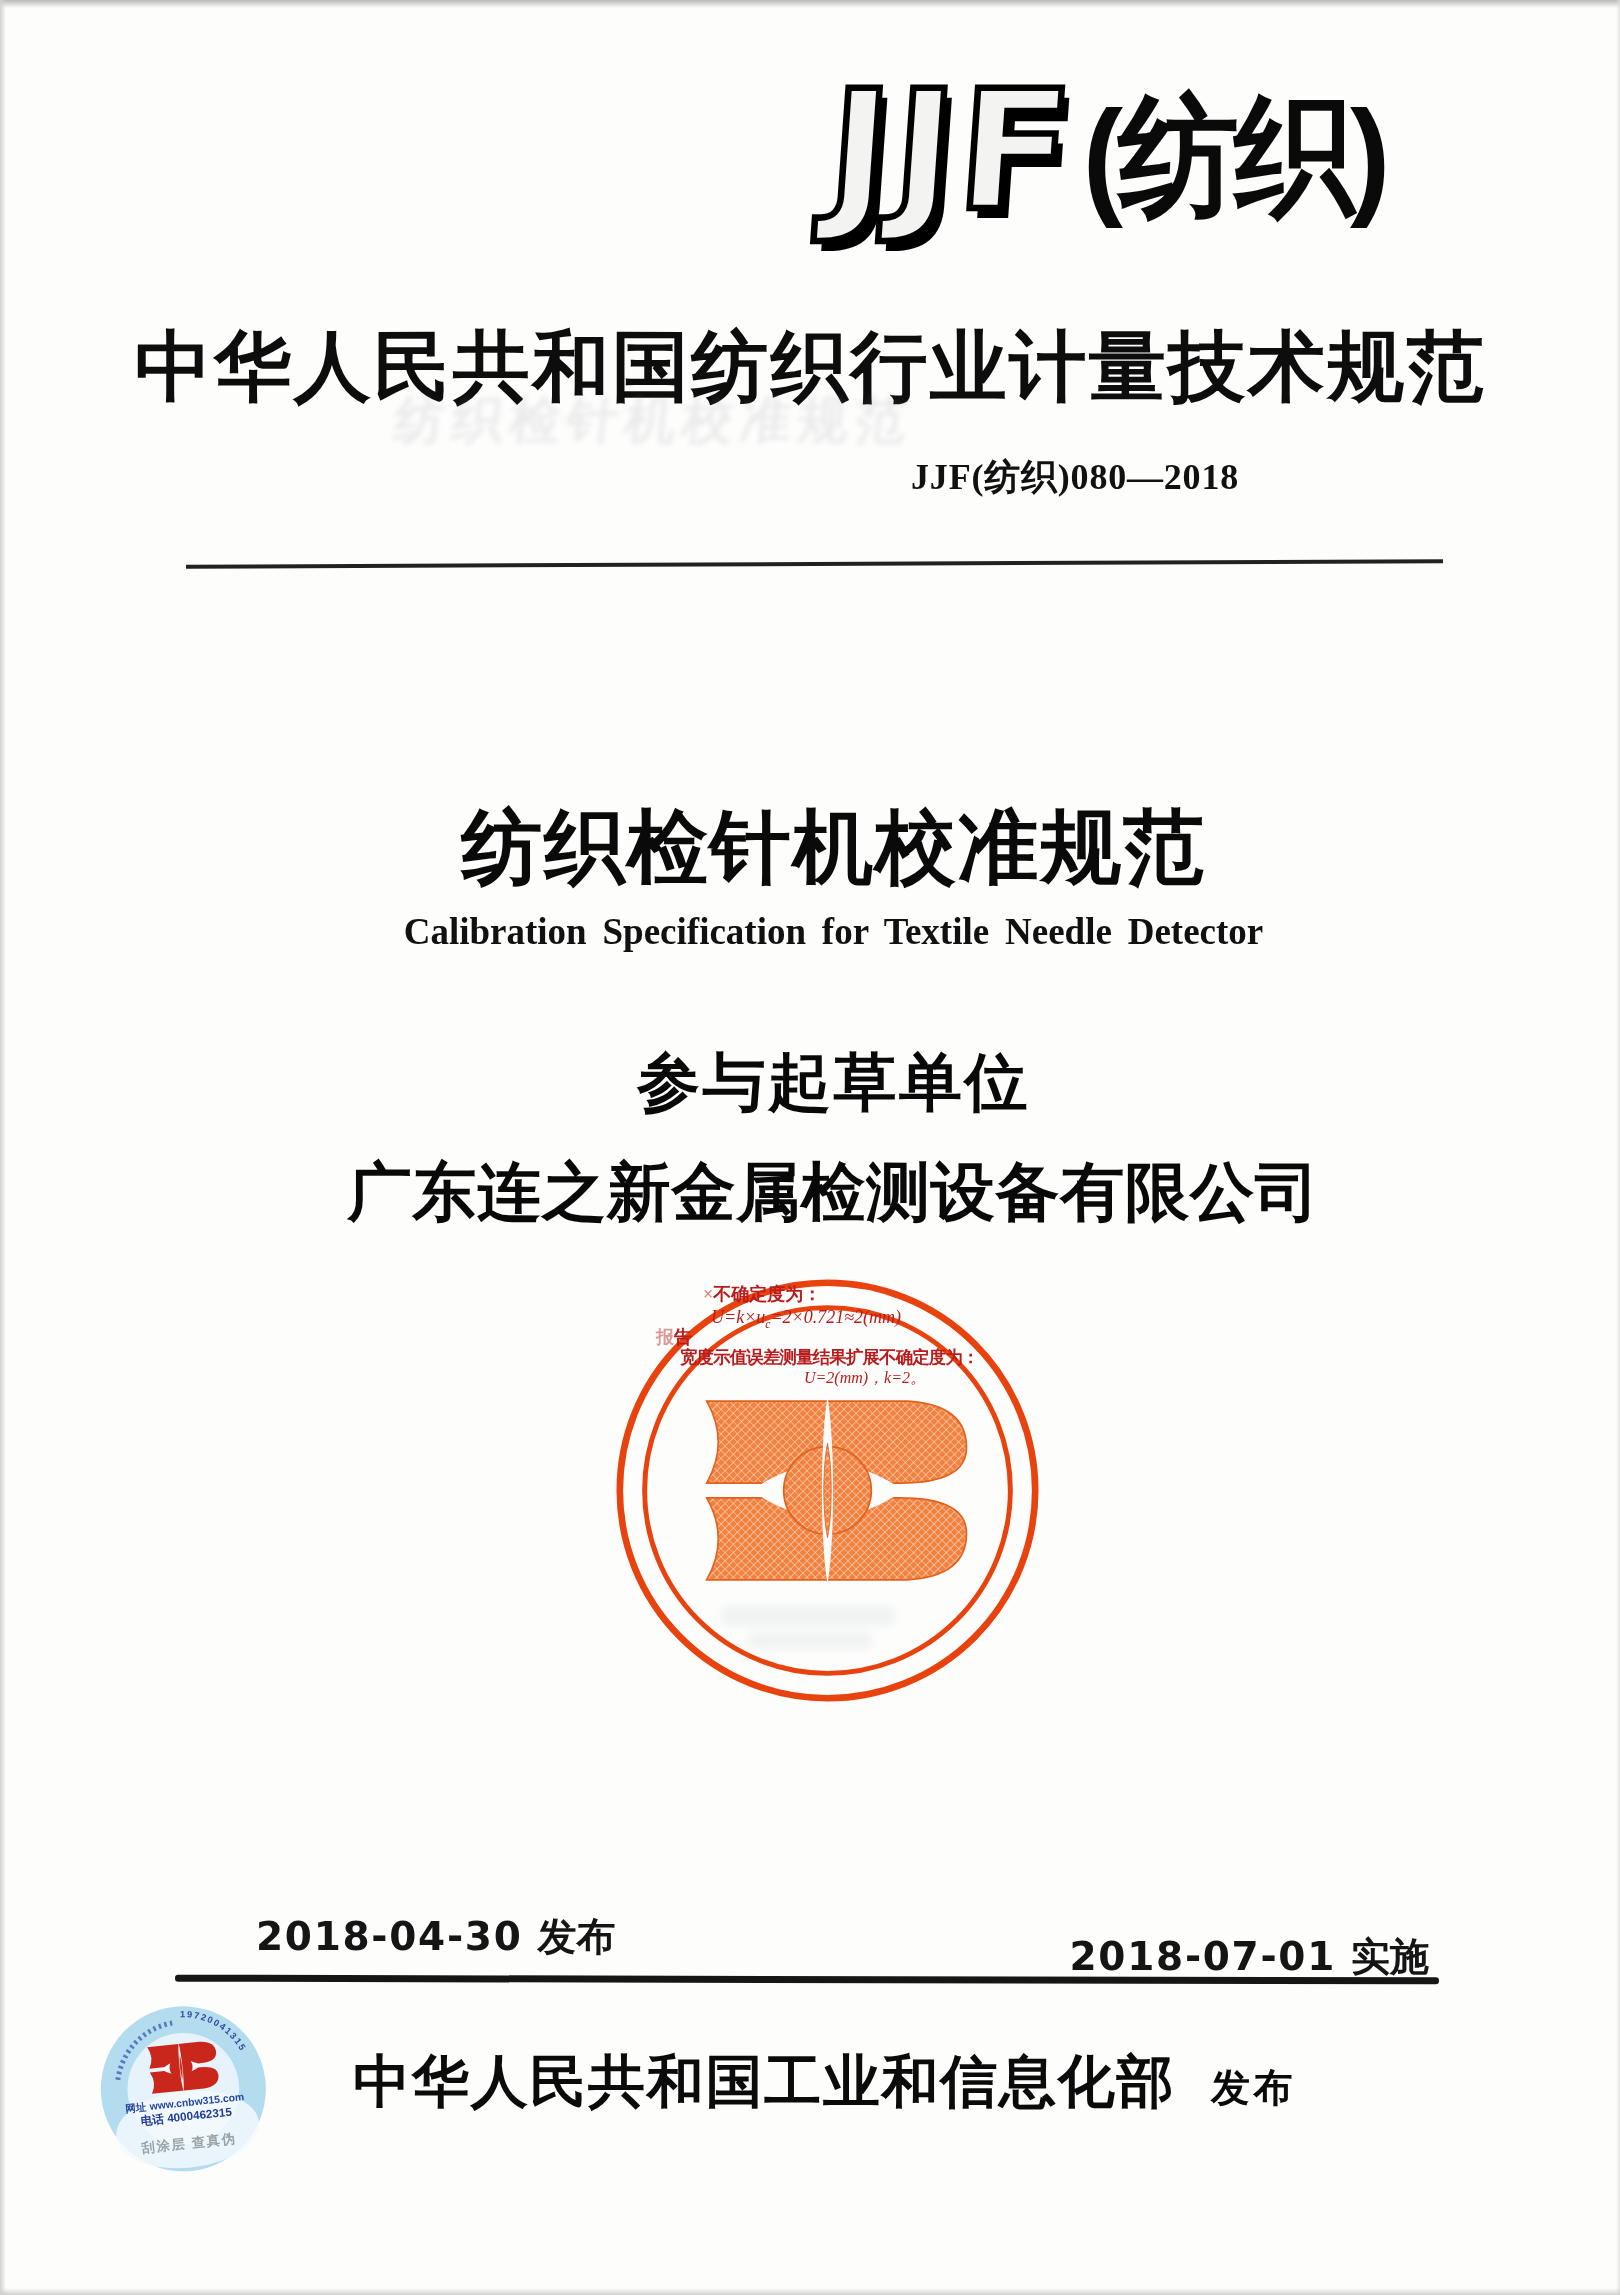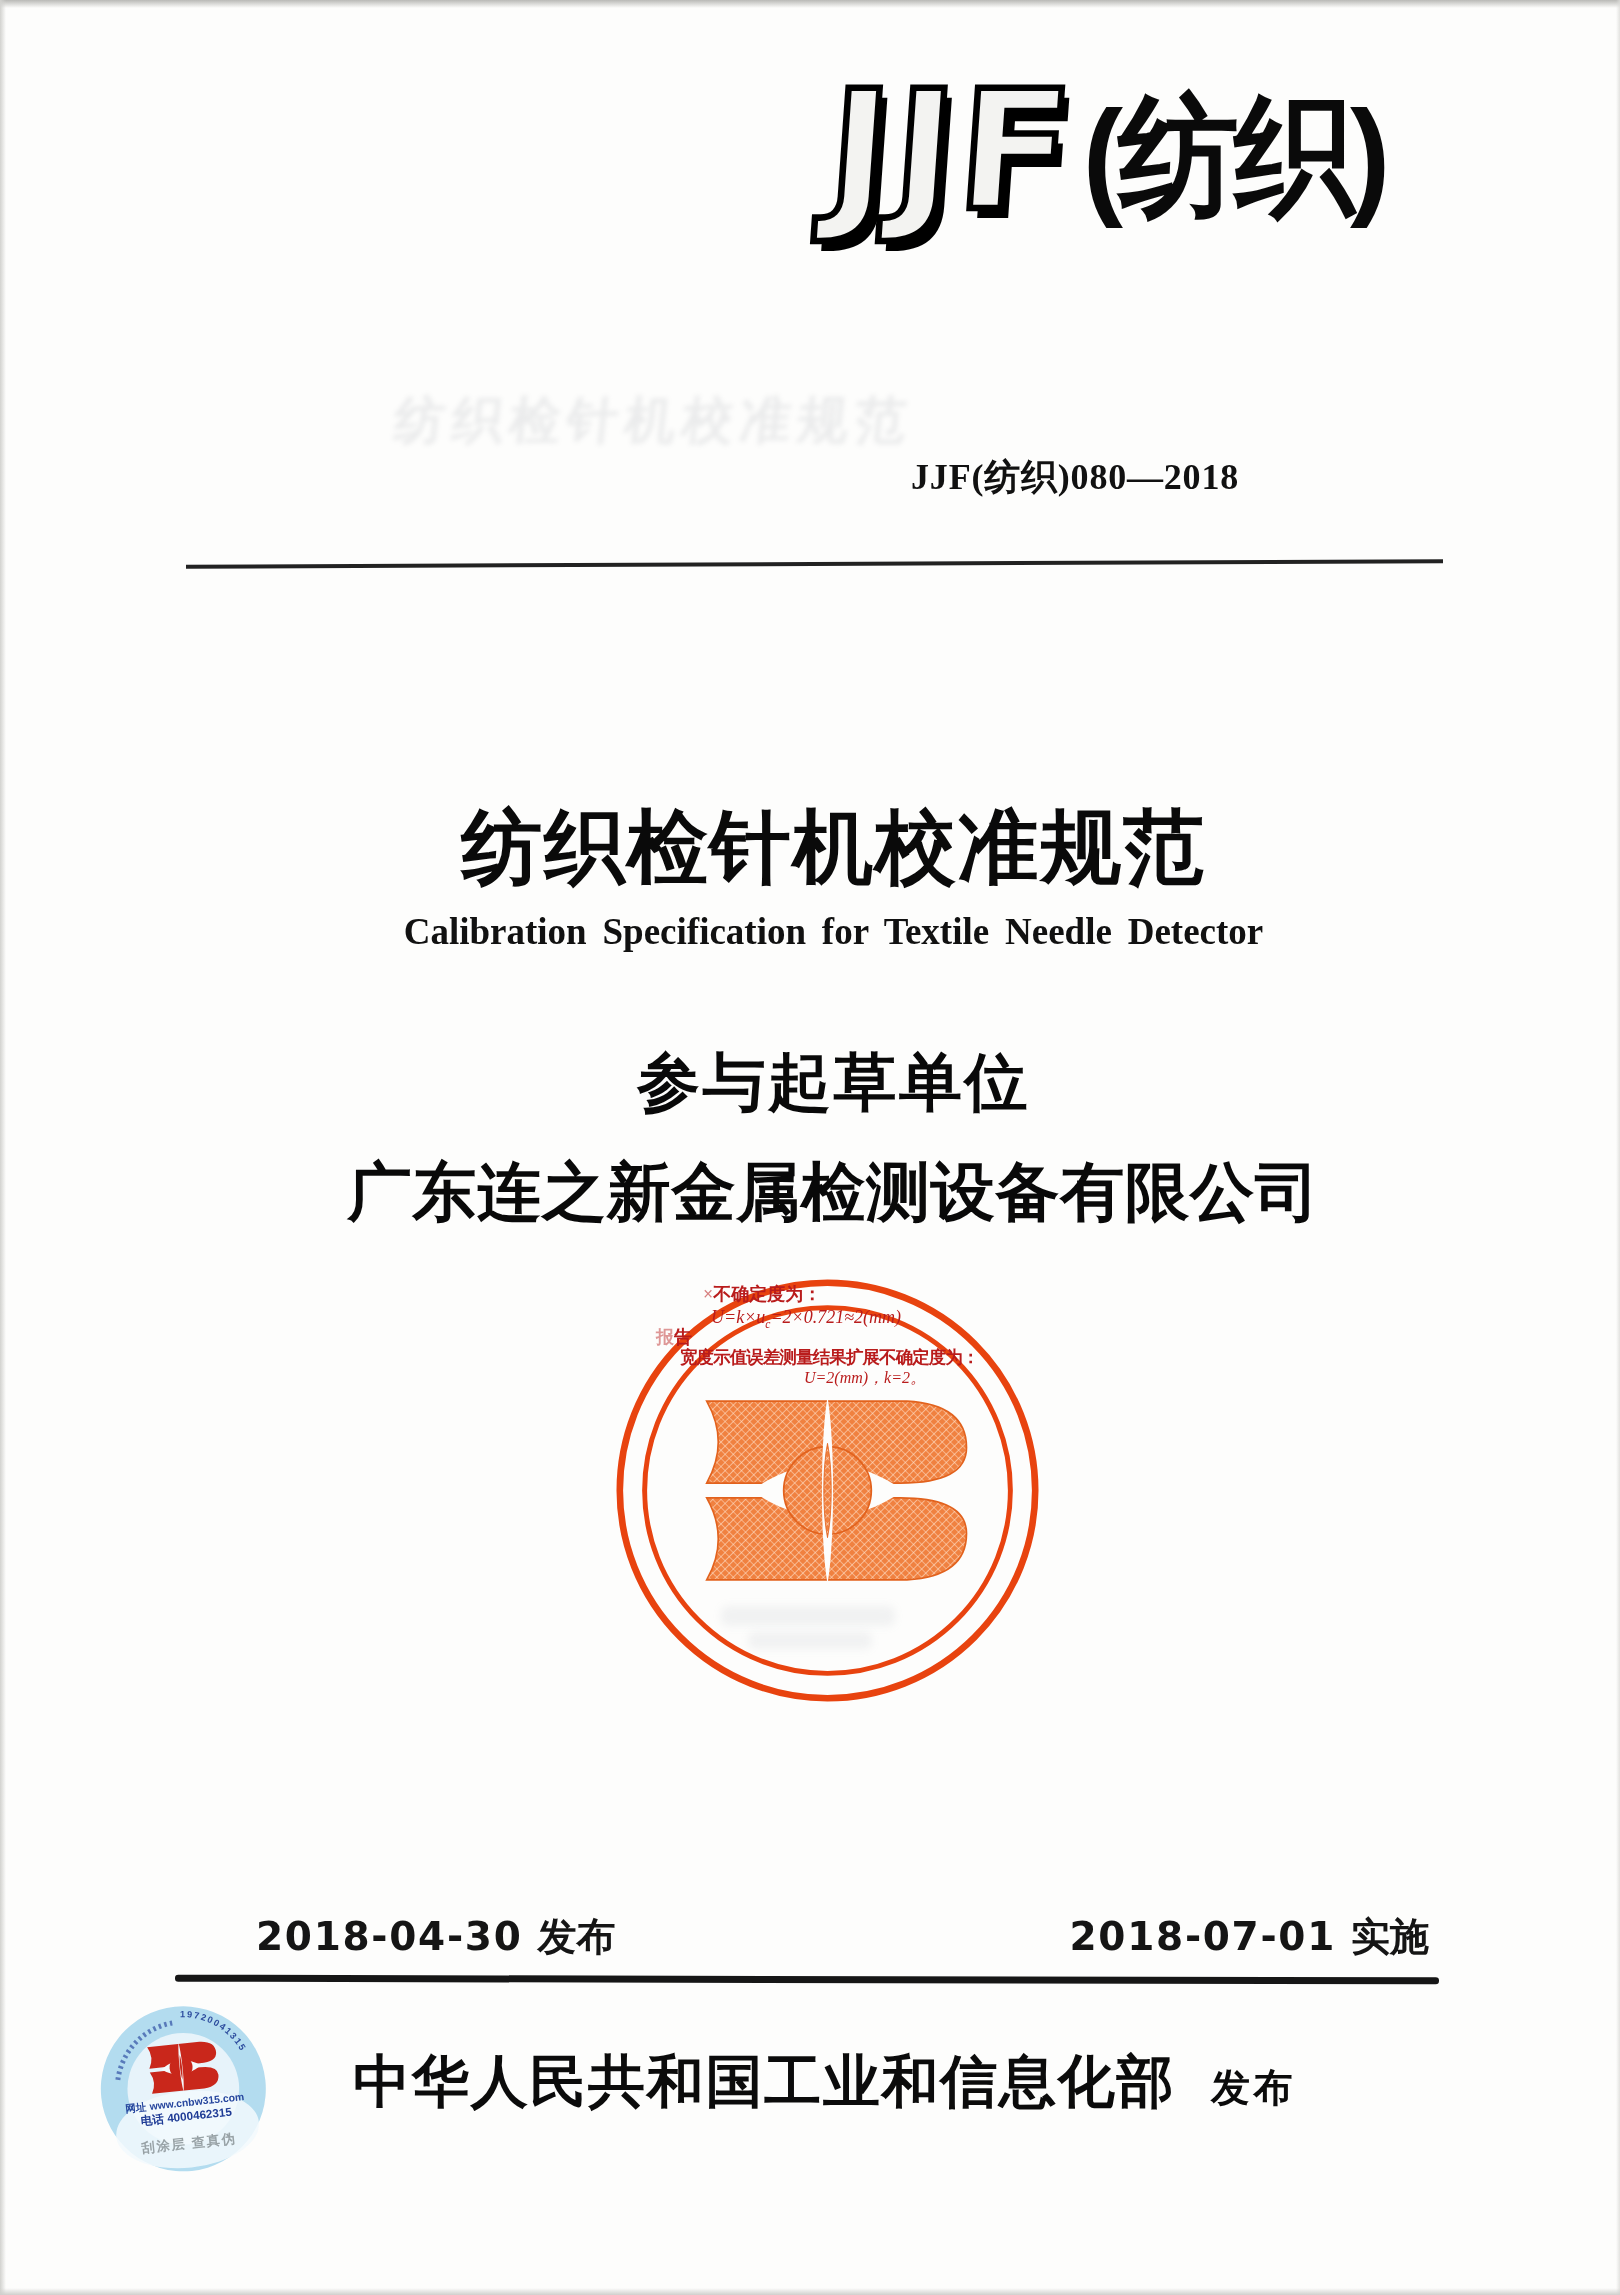--- a/index.html
+++ b/index.html
@@ -44,21 +44,21 @@
   .ft-l3 .pfx{opacity:.45;}
   .ft-l4{left:680px;top:1345px;font-size:17.4px;font-weight:bold;letter-spacing:-0.8px;}
   .ft-l5{left:804px;top:1368px;font-size:16px;font-style:italic;}
   .smudge{position:absolute;background:#9aa2ac;opacity:.12;filter:blur(4.1px);border-radius:6.6px;}
   .smudge-a{left:721px;top:1606px;width:174px;height:20px;}
   .smudge-b{left:748px;top:1632px;width:124px;height:16.5px;}
 
   
   .date-row{position:absolute;left:0;top:1910px;width:100%;}
   .date-left{position:absolute;left:256px;display:flex;align-items:baseline;gap:15px;text-align:center;}
-  .date-right{position:absolute;right:192px;display:flex;align-items:baseline;gap:15px;}
+  .date-right{position:absolute;right:192px;display:flex;align-items:baseline;gap:15px;margin-top:20px;}
   .date-num{font-family:"DejaVu Sans",sans-serif;font-size:39px;font-weight:bold;letter-spacing:1.7px;color:#151515;}
   .date-cjk{font-size:39px;font-weight:bold;color:#151515;}
   .rule-bottom{position:absolute;left:175px;top:1976px;width:1264px;height:6.6px;background:#161616;border-radius:3.3px;transform:rotate(0.12deg);}
   .issuer-row{position:absolute;left:0;top:2044px;width:100%;display:flex;justify-content:center;align-items:baseline;gap:36px;white-space:nowrap;}
   .issuer-name{font-family:"Liberation Serif",serif;font-weight:bold;font-size:57px;letter-spacing:1.7px;color:#0b0b0b;margin-left:28px;}
   .issuer-action{font-weight:bold;font-size:39px;color:#0b0b0b;letter-spacing:3.3px;}
 
   
   .sticker{position:absolute;left:96px;top:2003px;width:175px;height:175px;transform:rotate(-6deg);}
 </style>
@@ -73,20 +73,21 @@
   <div class="edge-bottom"></div>
 
   <div class="jjf-block">
     <span class="jjf-stack">
       <span class="jjf jjf-back">JJF</span>
       <span class="jjf jjf-front">JJF</span>
     </span>
     <span class="jjf-suffix">(纺织)</span>
   </div>
 
+  <div class="series-title">中华人民共和国纺织行业计量技术规范</div>
 
   <div class="ghost-title">纺织检针机校准规范</div>
 
   <div class="std-number">JJF(纺织)080—2018</div>
   <div class="rule-top"></div>
 
   <div class="main-title cshift">纺织检针机校准规范</div>
   <div class="en-title cshift">Calibration Specification for Textile Needle Detector</div>
   <div class="draft-label cshift">参与起草单位</div>
   <div class="draft-company cshift">广东连之新金属检测设备有限公司</div>

